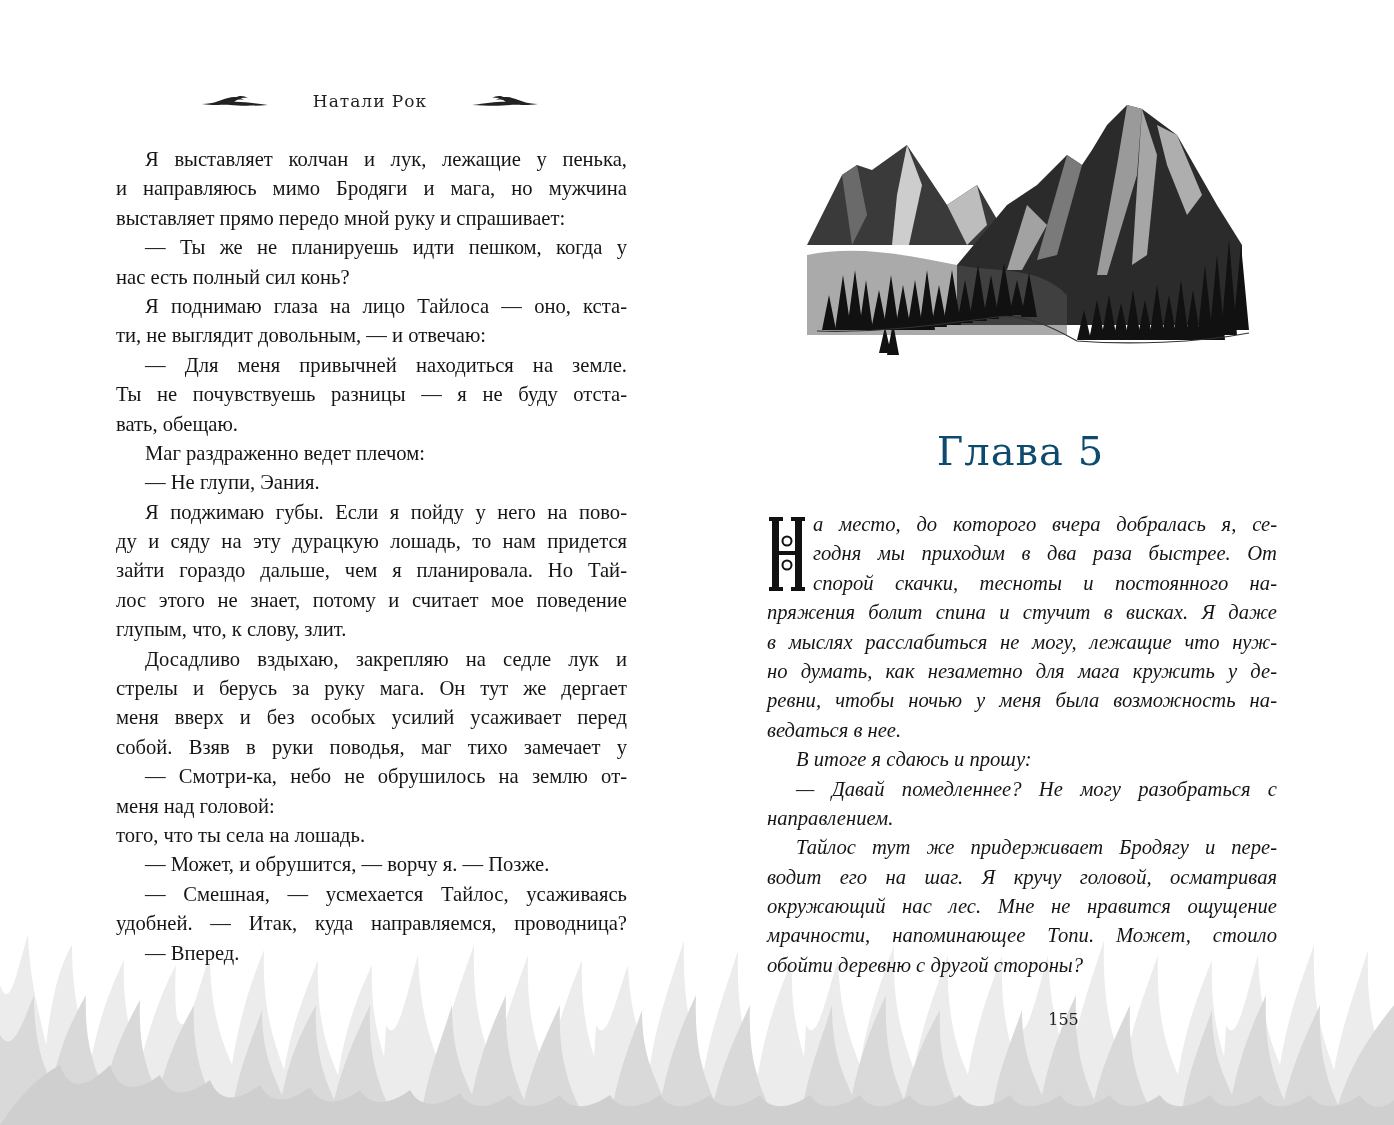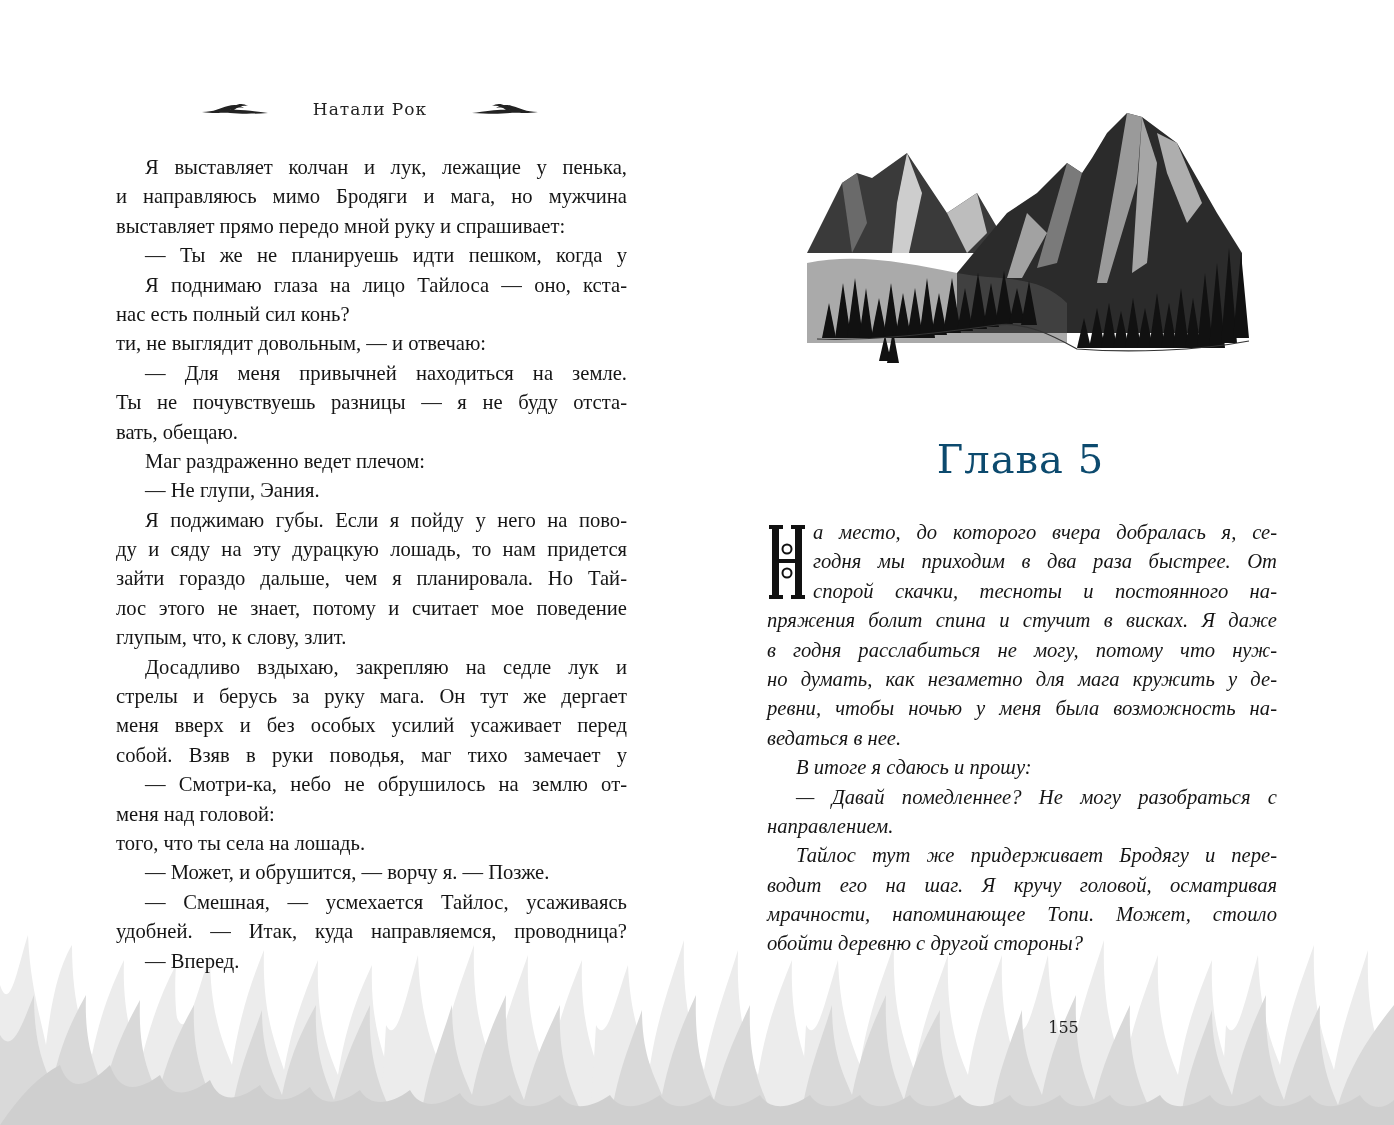--- a/index.html
+++ b/index.html
@@ -7,21 +7,21 @@
       width: 1394px; height: 1125px; overflow: hidden;
       background: #ffffff;
     }
     body { position: relative; font-family: "Liberation Serif", "DejaVu Serif", serif; color: #111; }
 
     .spread { position: absolute; inset: 0; width: 1394px; height: 1125px; }
 
     
     .flames { position: absolute; left: 0; bottom: 0; width: 1394px; height: 200px; z-index: 0; }
 
-    .page { position: absolute; top: 8px; height: 1024px; z-index: 1; }
+    .page { position: absolute; top: 0; height: 1024px; z-index: 1; }
     .page-left { left: 0; width: 697px; }
     .page-right { left: 697px; width: 697px; }
 
     
     .running-head {
       position: absolute; top: 86px; left: 200px; width: 340px; height: 30px;
       display: flex; align-items: center; justify-content: space-between;
     }
     .running-head .ornament { width: 70px; height: 18px; }
     .running-head .author {
@@ -100,22 +100,22 @@
         <path d="M2,12 C14,12 20,8 28,6 C34,4 40,5 44,8 C38,7 33,8 30,10 C40,9 52,11 68,13 C52,14 40,14 30,13 C24,12 16,14 2,12 Z" fill="#222"></path>
         <path d="M30,10 C34,4 42,2 48,6 C44,5 38,6 34,10 Z" fill="#222"></path>
       </svg>
     </div>
 
     <div class="text-block" id="left-text">
         <span class="line indent">Я выставляет колчан и лук, лежащие у пенька,</span>
         <span class="line">и направляюсь мимо Бродяги и мага, но мужчина</span>
         <span class="line last">выставляет прямо передо мной руку и спрашивает:</span>
         <span class="line indent">— Ты же не планируешь идти пешком, когда у</span>
+        <span class="line last">нас есть полный сил конь?</span>
         <span class="line indent">Я поднимаю глаза на лицо Тайлоса — оно, кста-</span>
-        <span class="line last">нас есть полный сил конь?</span>
         <span class="line last">ти, не выглядит довольным, — и отвечаю:</span>
         <span class="line indent">— Для меня привычней находиться на земле.</span>
         <span class="line">Ты не почувствуешь разницы — я не буду отста-</span>
         <span class="line last">вать, обещаю.</span>
         <span class="line indent last">Маг раздраженно ведет плечом:</span>
         <span class="line indent last">— Не глупи, Эания.</span>
         <span class="line indent">Я поджимаю губы. Если я пойду у него на пово-</span>
         <span class="line">ду и сяду на эту дурацкую лошадь, то нам придется</span>
         <span class="line">зайти гораздо дальше, чем я планировала. Но Тай-</span>
         <span class="line">лос этого не знает, потому и считает мое поведение</span>
@@ -208,28 +208,29 @@
         <circle cx="20" cy="50" r="4.5" fill="none" stroke="#111" stroke-width="2"></circle>
       </svg>
 
     </div>
 
     <div class="text-block" id="right-text">
         <span class="line" style="padding-left: 46px;">а место, до которого вчера добралась я, се-</span>
         <span class="line" style="padding-left: 46px;">годня мы приходим в два раза быстрее. От</span>
         <span class="line" style="padding-left: 46px;">спорой скачки, тесноты и постоянного на-</span>
         <span class="line">пряжения болит спина и стучит в висках. Я даже</span>
-        <span class="line">в годня расслабиться не могу, потому что нуж-</span>
+        <span class="line">в мыслях расслабиться не могу, лежащие что нуж-</span>
         <span class="line">но думать, как незаметно для мага кружить у де-</span>
         <span class="line">ревни, чтобы ночью у меня была возможность на-</span>
         <span class="line last">ведаться в нее.</span>
         <span class="line indent last">В итоге я сдаюсь и прошу:</span>
         <span class="line indent">— Давай помедленнее? Не могу разобраться с</span>
         <span class="line last">направлением.</span>
         <span class="line indent">Тайлос тут же придерживает Бродягу и пере-</span>
         <span class="line">водит его на шаг. Я кручу головой, осматривая</span>
+        <span class="line">окружающий нас лес. Мне не нравится ощущение</span>
         <span class="line">мрачности, напоминающее Топи. Может, стоило</span>
         <span class="line last">обойти деревню с другой стороны?</span>
       </div>
 
     <div class="page-number">155</div>
   </div>
 </div>
 
 </body></html>

